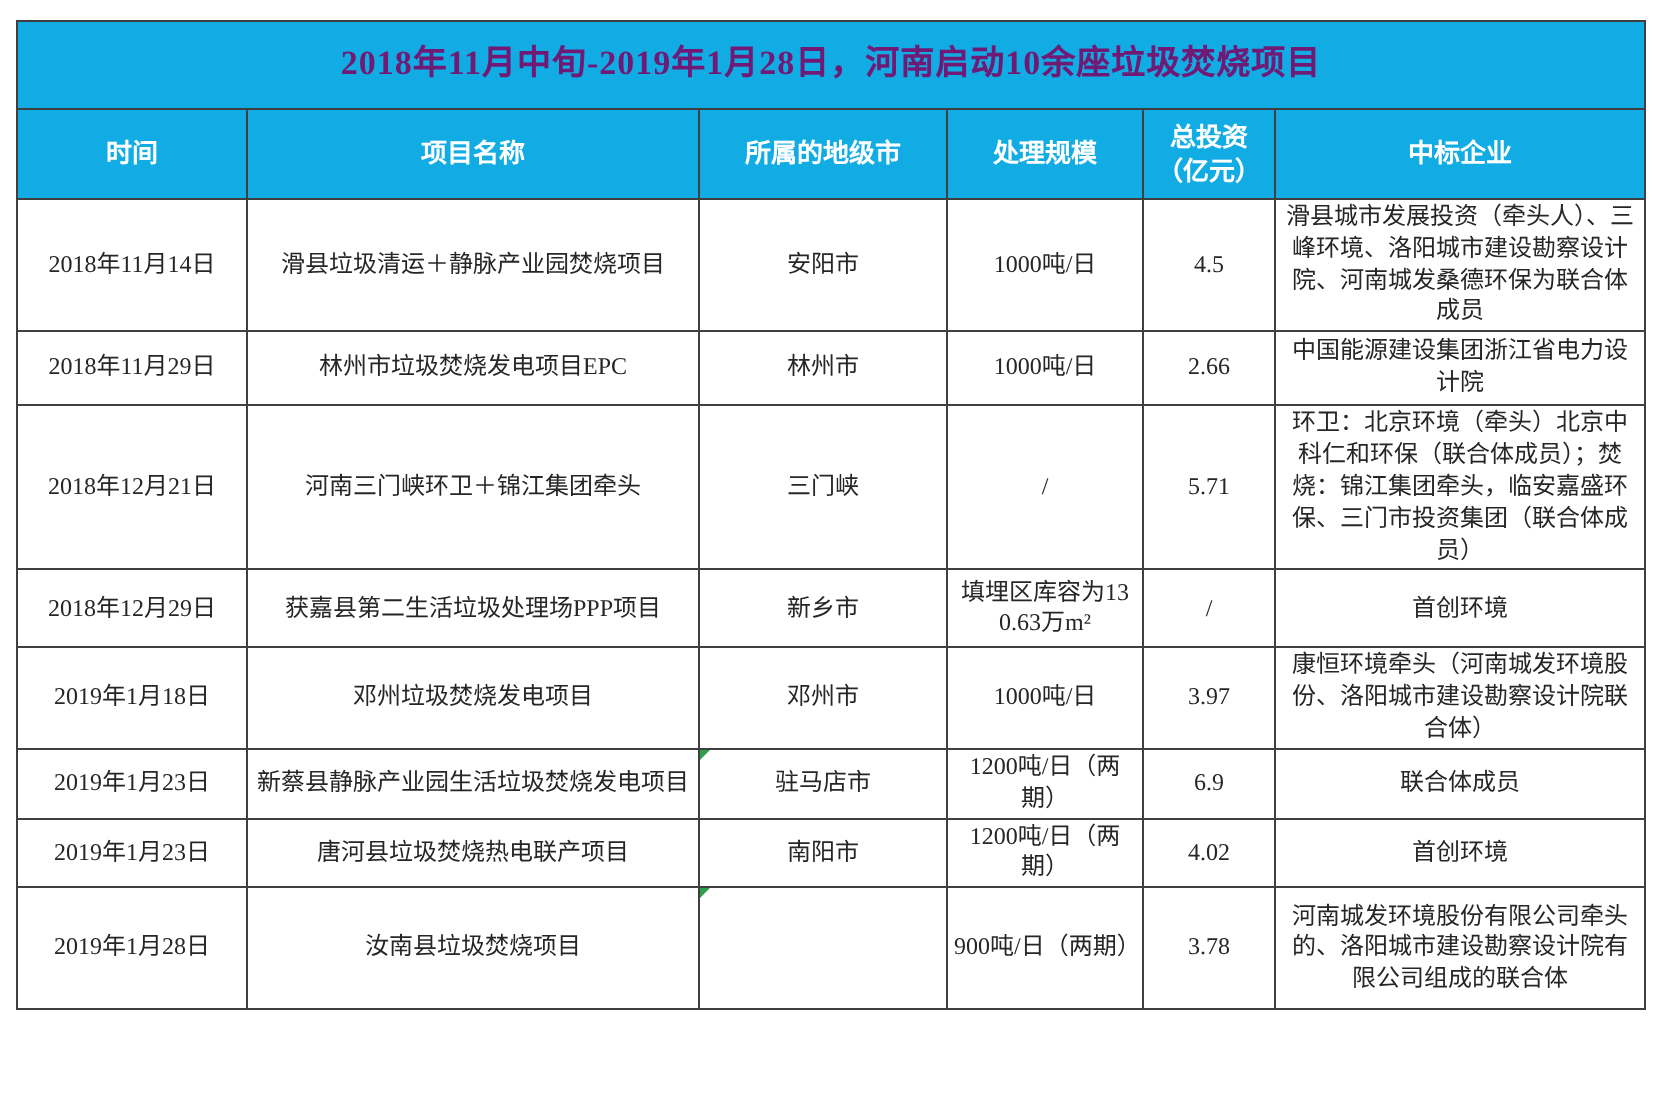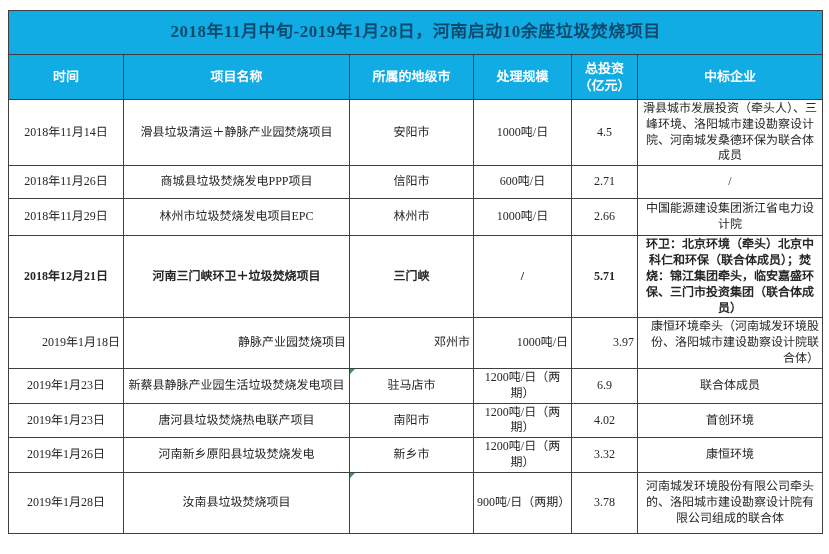--- a/index.html
+++ b/index.html
@@ -30,41 +30,41 @@
     vertical-align: middle;
     padding: 1px 3px;
     font-size: 12px;
     line-height: 1.32;
     font-weight: normal;
     overflow: hidden;
     word-break: break-all;
   }
   tr.title-row td {
     background: #12ace4;
-    color: #0c4a6e;
+    color: #701a75;
     font-size: 17px;
     font-weight: bold;
     height: 41px;
     letter-spacing: 0.5px;
   }
   tr.head-row th {
     background: #12ace4;
     color: #ffffff;
     font-size: 13px;
     font-weight: bold;
     height: 42px;
   }
   th.wrap2 { white-space: pre-line; }
   tr.rh62 td { height: 62px; }
   tr.rh30 td { height: 30px; }
   tr.rh34 td { height: 34px; }
-  tr.rh72 td { height: 72px; font-weight: bold; }
+  tr.rh72 td { height: 72px; }
   tr.rh22 td { height: 20px; }
   tr.rh36 td { height: 36px; }
-  tr.rh42 td { height: 42px; text-align: right; }
+  tr.rh42 td { height: 42px; }
   tr.rh58 td { height: 58px; }
   td.ta-left { text-align: left; }
   td.city-cell { position: relative; }
   .gmark {
     position: absolute;
     left: 0;
     top: 0;
     width: 0;
     height: 0;
     border-top: 5px solid #2e9e4f;
@@ -102,52 +102,52 @@
 
     <tr class="rh62">
       <td>2018年11月14日</td>
       <td>滑县垃圾清运＋静脉产业园焚烧项目</td>
       <td>安阳市</td>
       <td>1000吨/日</td>
       <td>4.5</td>
       <td>滑县城市发展投资（牵头人）、三峰环境、洛阳城市建设勘察设计院、河南城发桑德环保为联合体成员</td>
     </tr>
 
-    <tr class="rh30">
-      <td>2018年11月26日</td>
-      <td>商城县垃圾焚烧发电PPP项目</td>
-      <td>信阳市</td>
-      <td>600吨/日</td>
-      <td>2.71</td>
-      <td>/</td>
-    </tr>
 
     <tr class="rh34">
       <td>2018年11月29日</td>
       <td>林州市垃圾焚烧发电项目EPC</td>
       <td>林州市</td>
       <td>1000吨/日</td>
       <td>2.66</td>
       <td>中国能源建设集团浙江省电力设计院</td>
     </tr>
 
     <tr class="rh72">
       <td>2018年12月21日</td>
-      <td>河南三门峡环卫＋垃圾焚烧项目</td>
+      <td>河南三门峡环卫＋锦江集团牵头</td>
       <td>三门峡</td>
       <td>/</td>
       <td>5.71</td>
       <td class="ta-left">环卫：北京环境（牵头）北京中科仁和环保（联合体成员）；焚烧：锦江集团牵头，临安嘉盛环保、三门市投资集团（联合体成员）</td>
     </tr>
 
 
+    <tr class="rh36">
+      <td>2018年12月29日</td>
+      <td>获嘉县第二生活垃圾处理场PPP项目</td>
+      <td>新乡市</td>
+      <td>填埋区库容为130.63万m²</td>
+      <td>/</td>
+      <td>首创环境</td>
+    </tr>
 
     <tr class="rh42">
       <td>2019年1月18日</td>
-      <td>静脉产业园焚烧项目</td>
+      <td>邓州垃圾焚烧发电项目</td>
       <td>邓州市</td>
       <td>1000吨/日</td>
       <td>3.97</td>
       <td>康恒环境牵头（河南城发环境股份、洛阳城市建设勘察设计院联合体）</td>
     </tr>
 
     <tr class="rh22">
       <td>2019年1月23日</td>
       <td>新蔡县静脉产业园生活垃圾焚烧发电项目</td>
       <td class="city-cell"><span class="gmark"></span><span>驻马店市</span></td>
@@ -158,28 +158,20 @@
 
     <tr class="rh22">
       <td>2019年1月23日</td>
       <td>唐河县垃圾焚烧热电联产项目</td>
       <td>南阳市</td>
       <td>1200吨/日（两期）</td>
       <td>4.02</td>
       <td>首创环境</td>
     </tr>
 
-    <tr class="rh22">
-      <td>2019年1月26日</td>
-      <td>河南新乡原阳县垃圾焚烧发电</td>
-      <td>新乡市</td>
-      <td>1200吨/日（两期）</td>
-      <td>3.32</td>
-      <td>康恒环境</td>
-    </tr>
 
     <tr class="rh58">
       <td>2019年1月28日</td>
       <td>汝南县垃圾焚烧项目</td>
       <td class="city-cell">
             <span class="gmark"></span>
           </td>
       <td>900吨/日（两期）</td>
       <td>3.78</td>
       <td>河南城发环境股份有限公司牵头的、洛阳城市建设勘察设计院有限公司组成的联合体</td>

